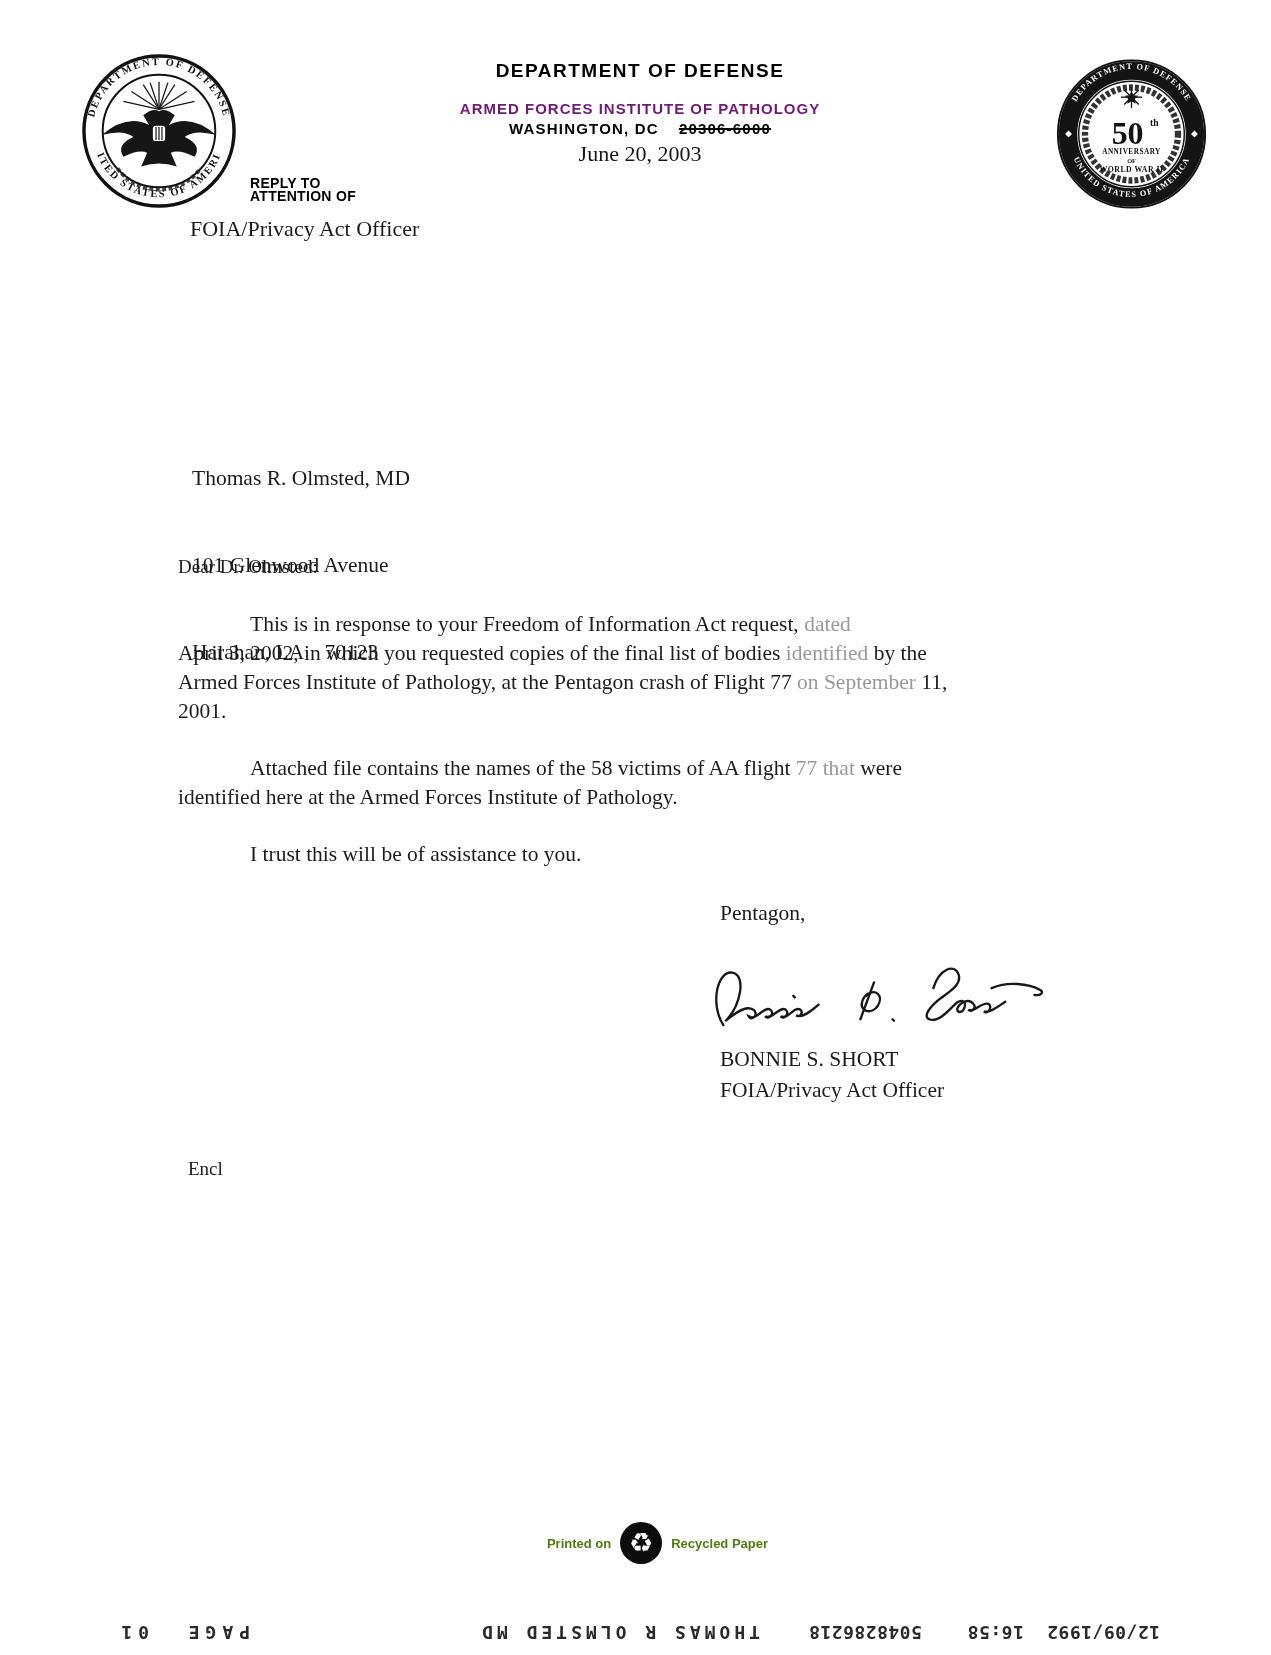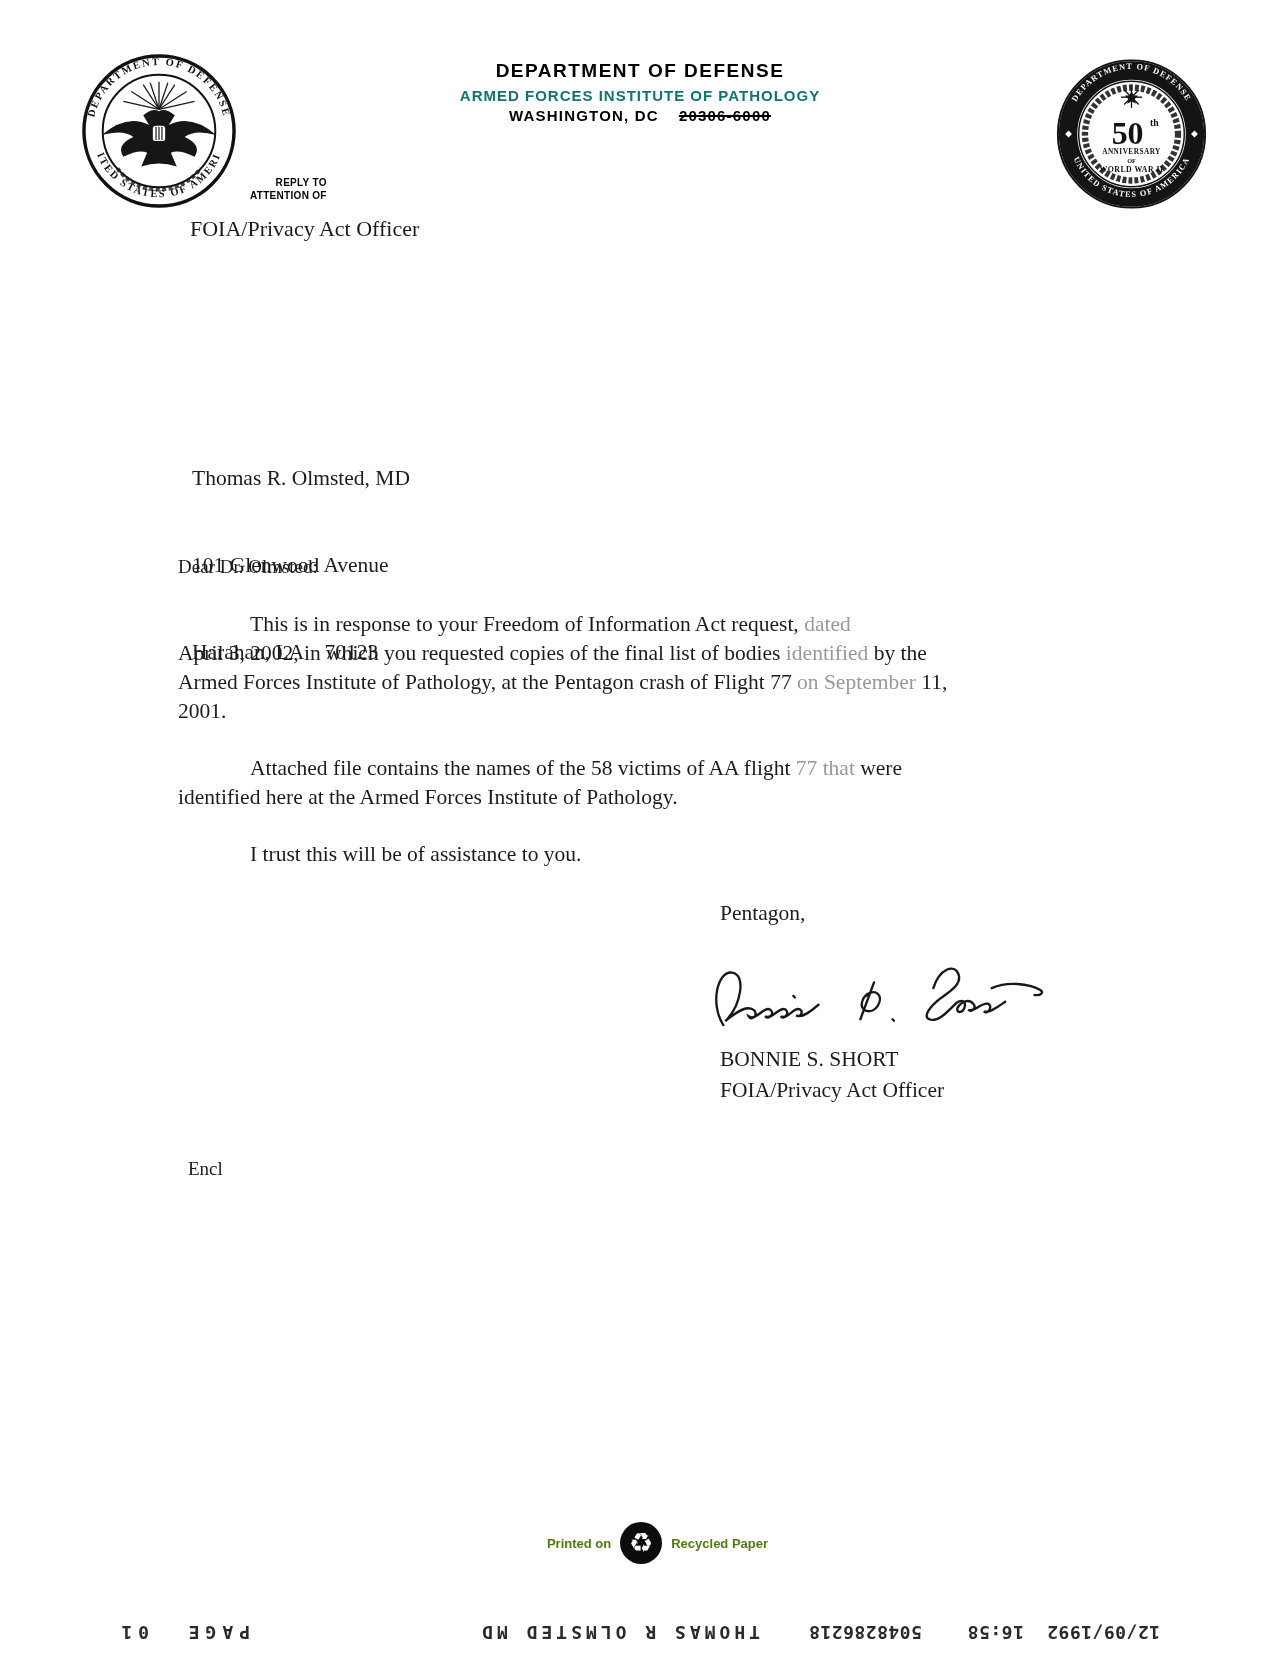--- a/index.html
+++ b/index.html
@@ -4,25 +4,25 @@
 <style>
   html,body{margin:0;padding:0;background:#e8e8e8;}
   .page{
     position:relative;width:1271px;height:1655px;background:#ffffff;
     font-family:"Liberation Serif",serif;color:#1c1c1c;overflow:hidden;
   }
   .abs{position:absolute;}
   
   .header-center{left:385px;top:60px;width:510px;text-align:center;}
   .hdr-dept{font-family:"Liberation Sans",sans-serif;font-weight:700;font-size:19px;line-height:22px;letter-spacing:1.5px;color:#000;}
-  .hdr-inst{font-family:"Liberation Sans",sans-serif;font-weight:700;font-size:15px;line-height:18px;letter-spacing:1px;color:#0f766e;margin-top:5px;}
+  .hdr-inst{font-family:"Liberation Sans",sans-serif;font-weight:700;font-size:15px;line-height:18px;letter-spacing:1px;color:#701a75;margin-top:18px;}
   .hdr-city{font-family:"Liberation Sans",sans-serif;font-weight:700;font-size:15px;line-height:18px;letter-spacing:1.2px;color:#000;margin-top:2px;}
   .hdr-city .strike{text-decoration:line-through;text-decoration-thickness:2px;margin-left:20px;}
   .hdr-date{font-size:22px;line-height:26px;margin-top:3px;color:#161616;}
-  .reply-to{left:250px;top:177px;font-family:"Liberation Sans",sans-serif;font-weight:700;font-size:10px;line-height:12.5px;letter-spacing:.3px;color:#000;text-align:right;}
+  .reply-to{left:250px;top:177px;font-family:"Liberation Sans",sans-serif;font-weight:700;font-size:14px;line-height:12.5px;letter-spacing:.3px;color:#000;}
   .office-line{left:190px;top:216px;font-size:22px;color:#1a1a1a;}
   
   .seal-left{left:80px;top:52px;width:158px;height:158px;}
   .seal-right{left:1054px;top:55px;width:155px;height:158px;}
   
   .recipient{left:192px;top:406px;font-size:21.5px;line-height:29px;white-space:pre-wrap;}
   .salutation{left:178px;top:552px;font-size:19px;line-height:29px;}
   .letter-body{left:178px;top:610px;width:912px;font-size:21.5px;line-height:29px;}
   .paragraph + .paragraph{margin-top:28px;}
   .body-line{white-space:pre-wrap;}
@@ -86,20 +86,21 @@
       <line x1="80" y1="76" x2="80" y2="89" stroke="#161616" stroke-width="1.2"></line>
       <line x1="83" y1="76" x2="83" y2="89" stroke="#161616" stroke-width="1.2"></line>
       <path d="M 38,118 A 52,52 0 0 0 122,118" fill="none" stroke="#1a1a1a" stroke-width="4" stroke-dasharray="4 2.5" opacity=".8"></path>
     </svg>
   </div>
 
   <div class="abs header-center">
     <div class="hdr-dept">DEPARTMENT OF DEFENSE</div>
     <div class="hdr-inst">ARMED FORCES INSTITUTE OF PATHOLOGY</div>
     <div class="hdr-city"><span>WASHINGTON, DC</span><span class="strike">20306-6000</span></div>
+    <div class="hdr-date">June 20, 2003</div>
   </div>
 
   <div class="abs seal-right">
     <svg viewBox="0 0 160 160" width="155" height="158">
       <defs>
         <path id="r-arc-top" d="M 16.9,62.3 A 65,65 0 0 1 143.1,62.3"></path>
         <path id="r-arc-bot" d="M 18.9,102.2 A 65,65 0 0 0 141.1,102.2"></path>
       </defs>
       <circle cx="80" cy="80" r="76" fill="none" stroke="#111" stroke-width="2"></circle>
       <circle cx="80" cy="80" r="65.5" fill="none" stroke="#141414" stroke-width="19"></circle>

